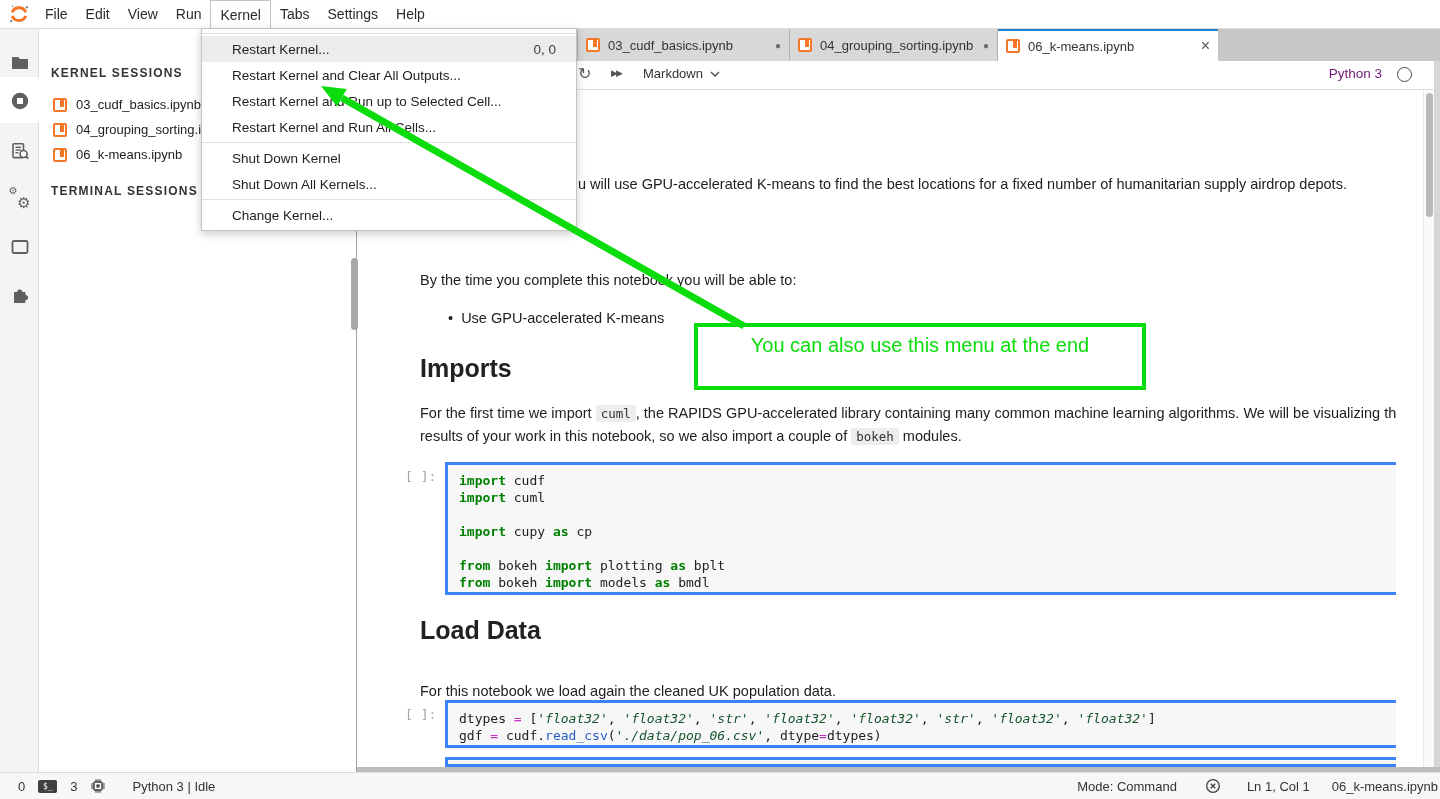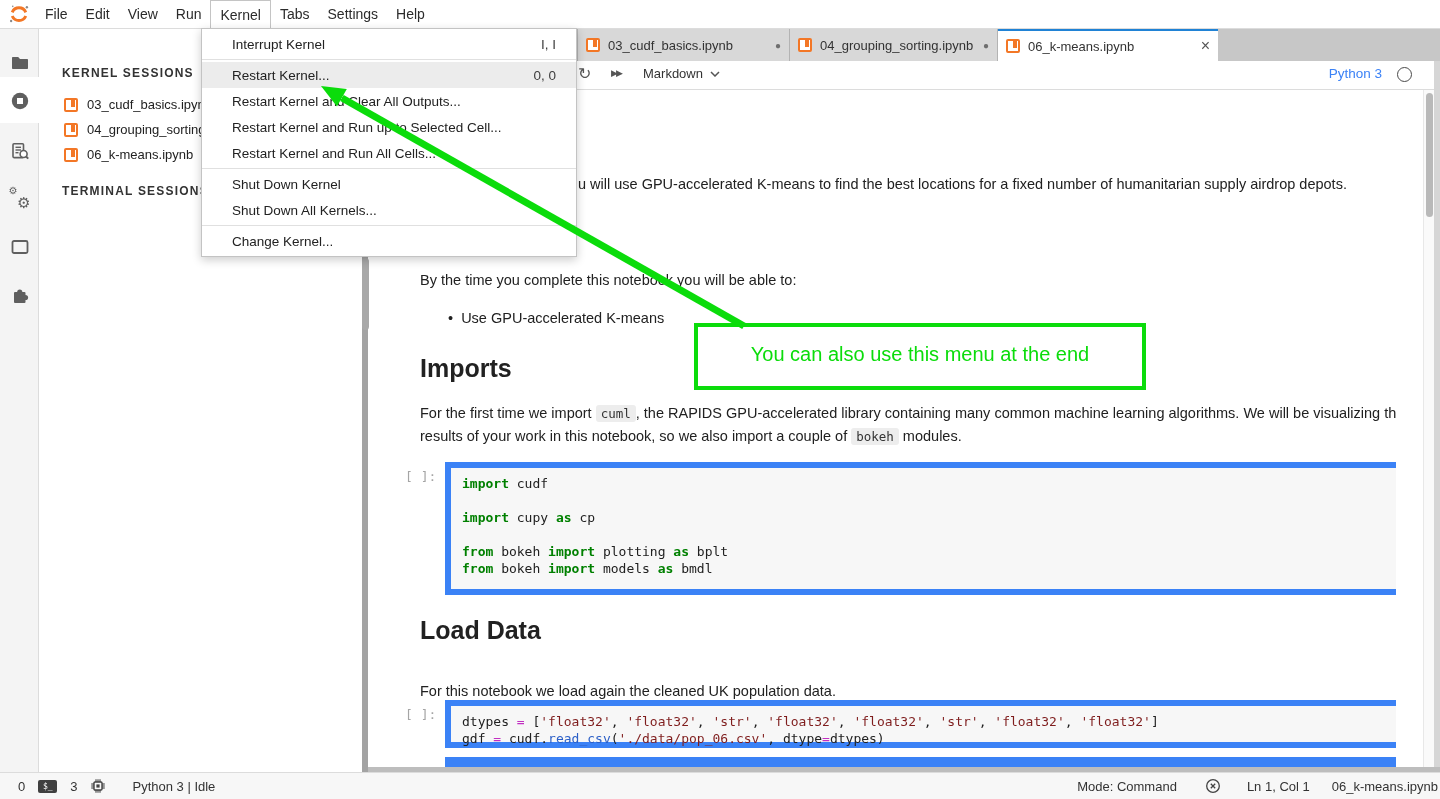--- a/index.html
+++ b/index.html
@@ -32,22 +32,22 @@
            background:#f4f4f4; border-right:1px solid #dcdcdc; z-index:5; }
   .strip .active-block { position:absolute; left:0; top:48px; width:39px;
            height:46px; background:#fff; }
   .side-icon { position:absolute; left:0; width:39px; height:40px; display:flex;
                align-items:center; justify-content:center; }
   .gear-wrap { position:relative; width:22px; height:22px; color:#5f5f5f; }
   .gear-big { position:absolute; right:0; bottom:-2px; font-size:15px; }
   .gear-small { position:absolute; left:0; top:-3px; font-size:10px; }
 
   
-  .panel { position:absolute; left:52px; top:29px; width:316px; height:743px;
-           background:#fff; border-right:6px solid #a3a3a3; z-index:4; }
+  .panel { position:absolute; left:41px; top:29px; width:316px; height:743px;
+           background:#fff; border-right:1px solid #a3a3a3; z-index:4; }
   .panel-title { position:absolute; left:10px; font-size:12px; font-weight:bold;
                  letter-spacing:1.2px; color:#333; }
   .sess-row { position:absolute; left:0; width:100%; height:25px; display:flex;
               align-items:center; padding-left:12px; font-size:13px; color:#222;
               white-space:nowrap; overflow:hidden; }
   .nb-icon { position:relative; width:14px; height:14px; border:2px solid #f37726;
              border-radius:2px; background:#fff; flex:none; }
   .nb-icon::after { content:""; position:absolute; top:0px; right:1px; width:4px;
                     height:7px; background:#f37726; }
   .sess-row .nb-icon { margin-right:9px; }
@@ -70,21 +70,21 @@
   .close-x { font-size:16px; color:#555; line-height:1; }
   .t03 { width:213px; } .t04 { width:208px; } .t06 { width:220px; }
 
   .toolbar { position:absolute; left:0; top:32px; width:1078px; height:29px;
              background:#fff; border-bottom:1px solid #dcdcdc; }
   .tb-refresh { position:absolute; left:222px; top:3px; font-size:16px; color:#555; }
   .tb-ff { position:absolute; left:255px; top:7px; font-size:9px; color:#555;
            letter-spacing:-2px; }
   .tb-celltype { position:absolute; left:287px; top:5px; font-size:13px;
                  color:#333; display:flex; align-items:center; gap:7px; }
-  .tb-kernel { position:absolute; right:52px; top:5px; font-size:13.5px; color:#3b82f6; }
+  .tb-kernel { position:absolute; right:52px; top:5px; font-size:13.5px; color:#701a75; }
   .tb-kcircle { position:absolute; right:22px; top:6px; width:15px; height:15px;
                 border:1.6px solid #4a4a4a; border-radius:50%; }
 
   .content { position:absolute; left:0; top:61px; width:1040px; height:677px;
              background:#fff; overflow:hidden; }
   .edge-strip { position:absolute; right:0; top:32px; width:6px; height:706px;
                 background:#d6d6d6; }
   .scroll-track { position:absolute; right:6px; top:61px; width:11px; height:677px;
                   background:#fafafa; border-left:1px solid #e8e8e8; }
   .scroll-thumb { position:absolute; left:2px; top:3px; width:7px; height:124px;
@@ -94,33 +94,33 @@
 
   
   .md { position:absolute; font-size:14.5px; color:#212121; }
   .h1 { position:absolute; font-size:25px; font-weight:600; color:#212121; }
   .icode { font-family:"DejaVu Sans Mono", monospace; font-size:12.5px;
            background:#ededed; padding:1px 5px; border-radius:3px; color:#333; }
   .para { line-height:22px; width:996px; }
   .prompt { position:absolute; left:49px; font-family:"DejaVu Sans Mono",monospace;
             font-size:13px; color:#a5a5a5; }
   .codecell { position:absolute; left:89px; width:971px; background:#f7f7f7;
-              border:6px solid #3b82f6; padding:7px 0 7px 11px;
+              border:3px solid #3b82f6; padding:7px 0 7px 11px;
               font-family:"DejaVu Sans Mono", monospace; font-size:13px; }
   .code-line { height:17px; line-height:17px; white-space:pre; }
   .tok-kw { color:#008000; font-weight:bold; }
-  .tok-st { color:#7f1d1d; }
+  .tok-st { color:#14532d;font-style:italic; }
   .tok-op { color:#c22fc2; }
   .tok-fn { color:#2b5fc7; }
   .tok-pl { color:#212121; }
 
   
   .anno-box { position:absolute; left:338px; top:233px; width:452px; height:67px;
               border:4px solid var(--green); background:#fff; z-index:40;
-              text-align:center; padding-top:14px; }
+              text-align:center; padding-top:5px; }
   .anno-line { font-size:20px; line-height:27px; color:var(--green); }
   .arrow-svg { position:absolute; inset:0; z-index:100; pointer-events:none; }
 
   
   .statusbar { position:absolute; left:0; top:772px; width:1440px; height:27px;
                background:#f7f7f7; border-top:1px solid #dcdcdc; display:flex;
                align-items:center; font-size:13px; color:#333; z-index:20; }
   .sb-left { display:flex; align-items:center; gap:0; padding-left:18px; }
   .sb-right { margin-left:auto; display:flex; align-items:center;
               padding-right:2px; }
@@ -259,20 +259,21 @@
         <span>•</span>&nbsp;&nbsp;<span>Use GPU-accelerated K-means</span>
       </div>
 
       <div class="h1" style="left:64px; top:264px;">Imports</div>
 
       <div class="md para" style="left:64px; top:312px;"><span>For the first time we import </span><span class="icode">cuml</span><span>, the RAPIDS GPU-accelerated library containing many common machine learning algorithms. We will be visualizing the results of your work in this notebook, so we also import a couple of </span><span class="icode">bokeh</span><span> modules.</span></div>
 
       <div class="prompt" style="top:379px;">[ ]:</div>
       <div class="codecell" style="top:372px; height:133px;">
           <div class="code-line"><span class="tok-kw">import</span><span class="tok-pl"> cudf</span></div>
+          <div class="code-line"><span class="tok-kw">import</span><span class="tok-pl"> cuml</span></div>
           <div class="code-line">&nbsp;</div>
           <div class="code-line"><span class="tok-kw">import</span><span class="tok-pl"> cupy </span><span class="tok-kw">as</span><span class="tok-pl"> cp</span></div>
           <div class="code-line">&nbsp;</div>
           <div class="code-line"><span class="tok-kw">from</span><span class="tok-pl"> bokeh </span><span class="tok-kw">import</span><span class="tok-pl"> plotting </span><span class="tok-kw">as</span><span class="tok-pl"> bplt</span></div>
           <div class="code-line"><span class="tok-kw">from</span><span class="tok-pl"> bokeh </span><span class="tok-kw">import</span><span class="tok-pl"> models </span><span class="tok-kw">as</span><span class="tok-pl"> bmdl</span></div>
         </div>
 
       <div class="h1" style="left:64px; top:526px;">Load Data</div>
       <div class="md" style="left:64px; top:593px;">For this notebook we load again the cleaned UK population data.</div>
 
@@ -290,24 +291,20 @@
     </div>
 
     <div class="edge-strip"></div>
     <div class="scroll-track">
       <div class="scroll-thumb"></div>
     </div>
     <div class="bottom-strip"></div>
   </div>
 
   <div class="kmenu">
-    <div class="kmenu-item">
-      <span>Interrupt Kernel</span>
-      <span class="shortcut">I, I</span>
-    </div>
     <div class="kmenu-div"></div>
     <div class="kmenu-item hl">
       <span>Restart Kernel...</span>
       <span class="shortcut">0, 0</span>
     </div>
     <div class="kmenu-item">
       <span>Restart Kernel and Clear All Outputs...</span>
     </div>
     <div class="kmenu-item">
       <span>Restart Kernel and Run up to Selected Cell...</span>

